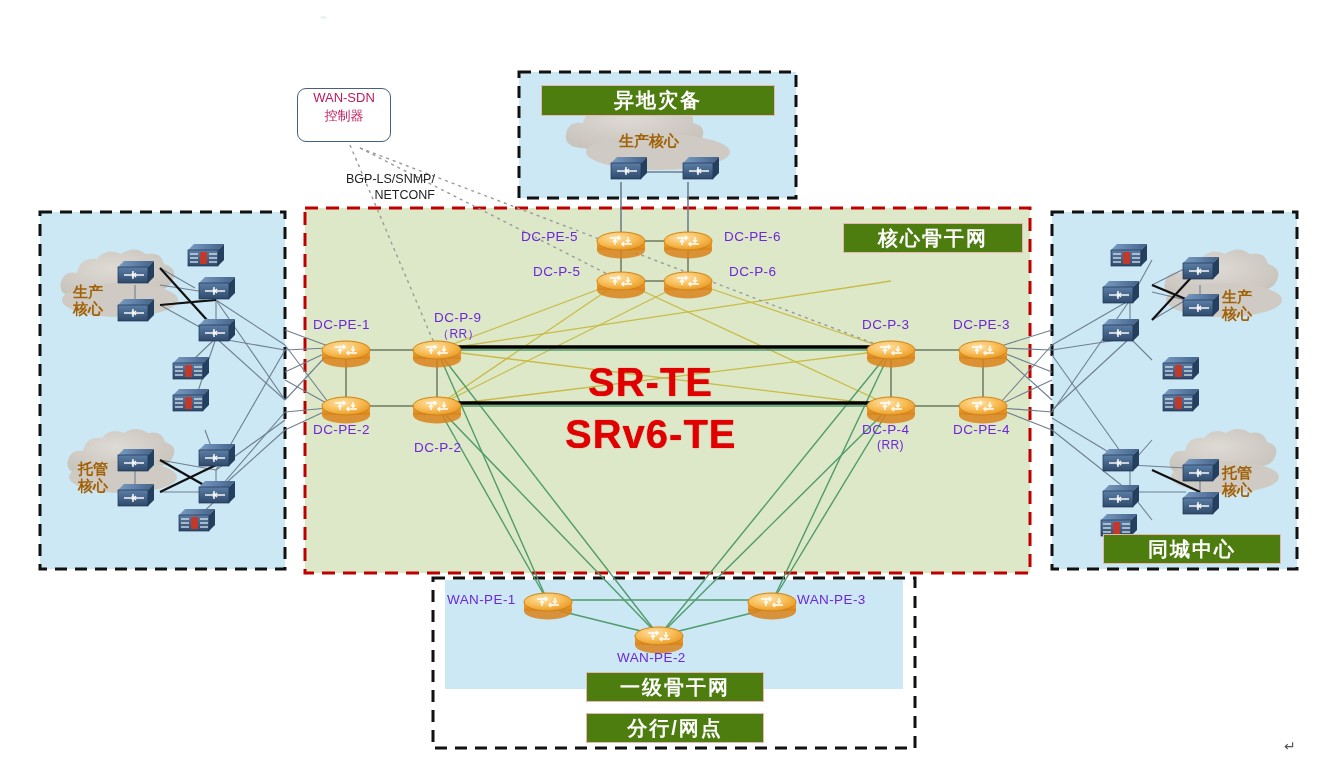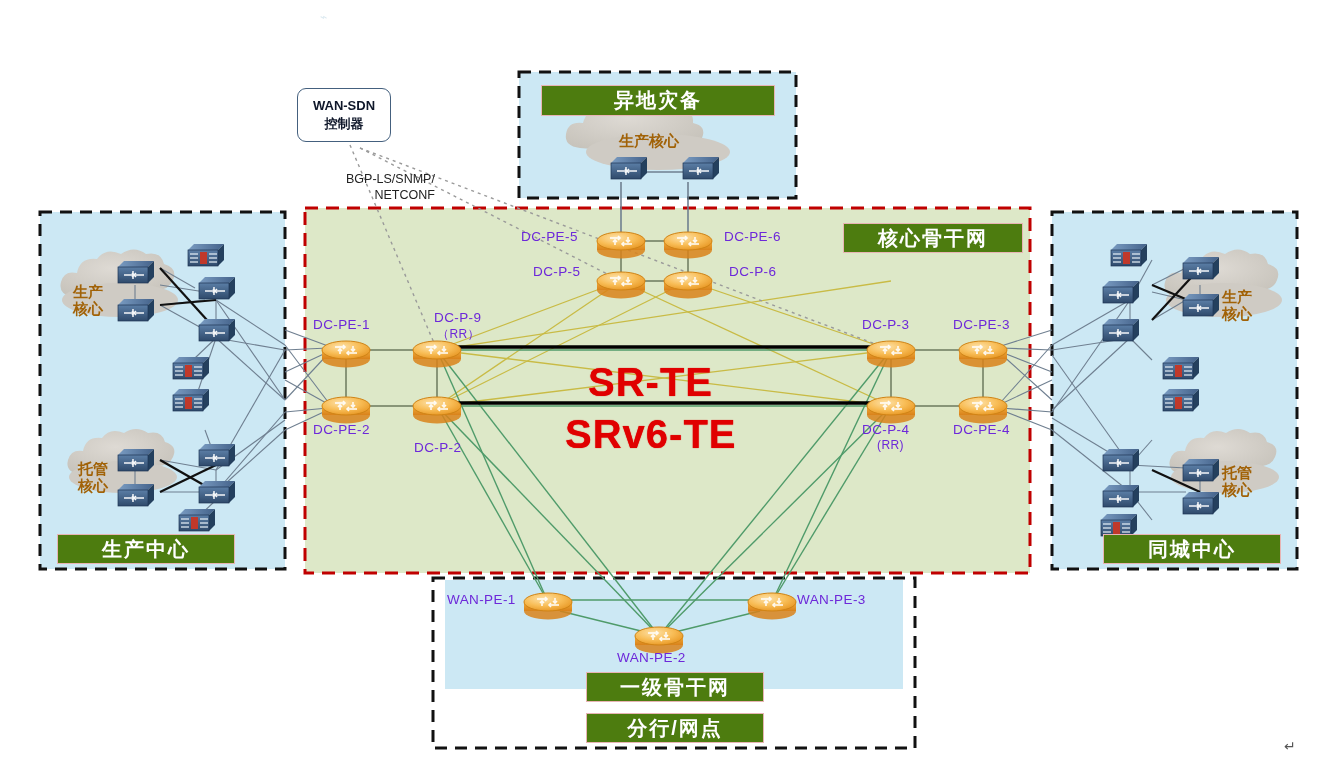--- a/index.html
+++ b/index.html
@@ -9,22 +9,22 @@
   .lbl{position:absolute;color:#6d28d9;font-size:13.5px;white-space:nowrap;letter-spacing:.4px;}
   .lbl.sm{font-size:12px;}
   .banner{position:absolute;background:#4d7c0f;color:#fff;font-weight:bold;display:flex;
           align-items:center;justify-content:center;font-size:20px;letter-spacing:2px;
           border:1px solid #e8b4b4;}
   .cloudtxt{position:absolute;color:#a16207;font-size:15px;font-weight:bold;line-height:1.15;
             text-align:center;white-space:nowrap;}
   .srte{position:absolute;color:#e00000;font-weight:bold;font-size:40px;letter-spacing:1px;
         white-space:nowrap;text-shadow:0 0 1px #e00000;}
   .sdnbox{position:absolute;border:1.6px solid #44607e;border-radius:9px;background:#fff;
-          display:flex;flex-direction:column;align-items:center;justify-content:center;
-          color:#0f172a;font-size:13px;line-height:1.35;text-align:center;font-weight:bold;}
+          display:flex;flex-direction:column;align-items:center;
+          color:#be185d;font-size:13px;line-height:1.35;text-align:center;}
   .ctrltxt{position:absolute;color:#222;font-size:12.5px;line-height:1.25;text-align:right;
            white-space:nowrap;}
   .pilcrow{position:absolute;color:#555;font-size:14px;}
   .artifact{position:absolute;color:#bfd9e6;font-size:12px;opacity:.55;}
 </style>
 </head>
 <body>
 
 <div id="stage">
 
@@ -354,21 +354,20 @@
 
   <div class="ctrltxt" style="left:346px;top:172px;">
     <div>BGP-LS/SNMP/</div>
     <div>NETCONF</div>
   </div>
 
   <div class="banner" style="left:541px;top:85px;width:232px;height:29px;">异地灾备</div>
 
   <div class="banner" style="left:843px;top:223px;width:178px;height:28px;">核心骨干网</div>
 
-  <div class="banner" style="left:57px;top:534px;width:176px;height:28px;">生产中心</div>
 
   <div class="banner" style="left:1103px;top:534px;width:176px;height:28px;">同城中心</div>
 
   <div class="banner" style="left:586px;top:672px;width:176px;height:28px;">一级骨干网</div>
 
   <div class="banner" style="left:586px;top:713px;width:176px;height:28px;">分行/网点</div>
 
   <div class="cloudtxt" style="left:619px;top:132px;">生产核心</div>
 
   <div class="cloudtxt" style="left:73px;top:283px;">

